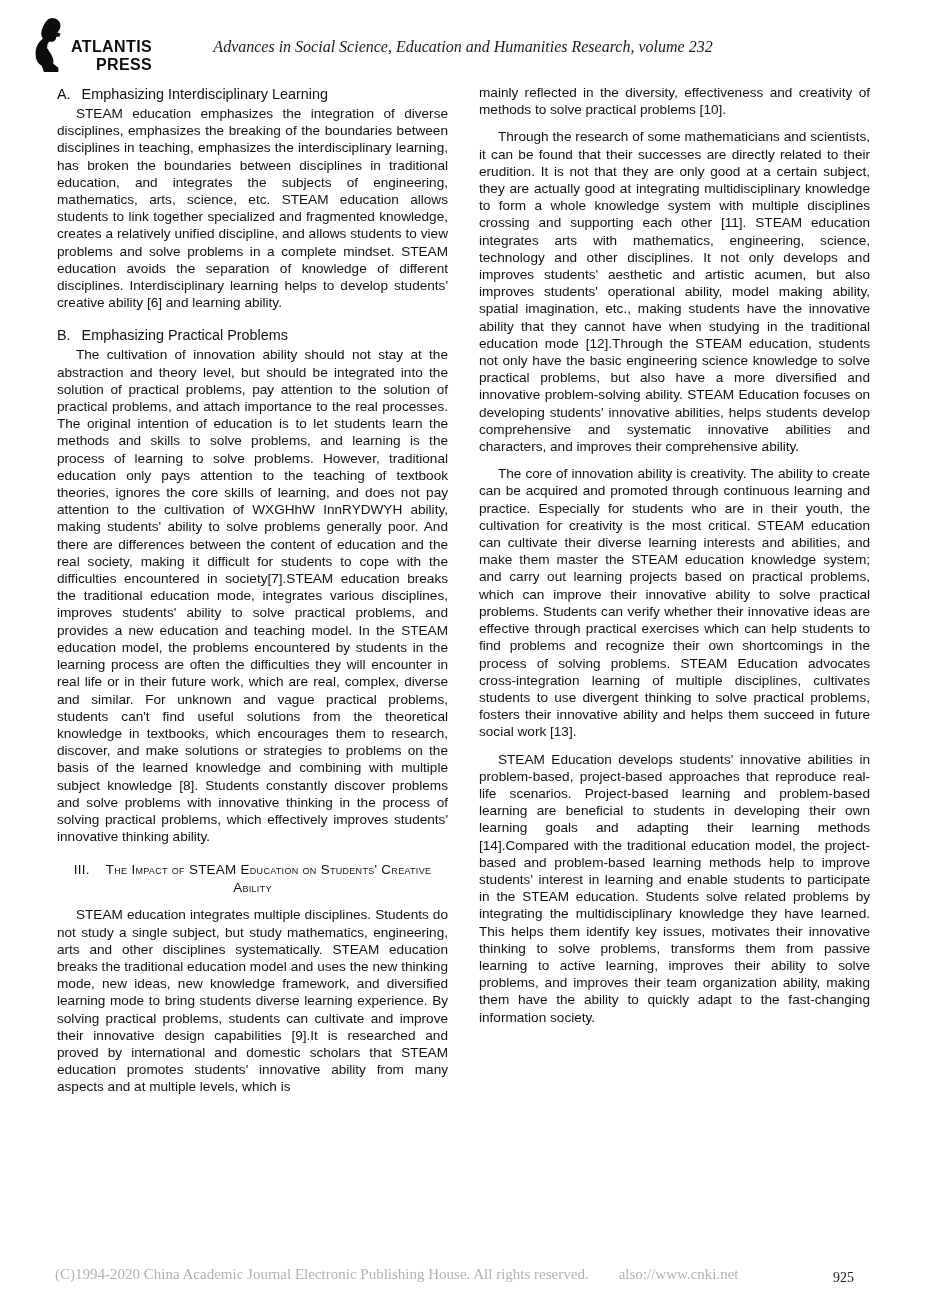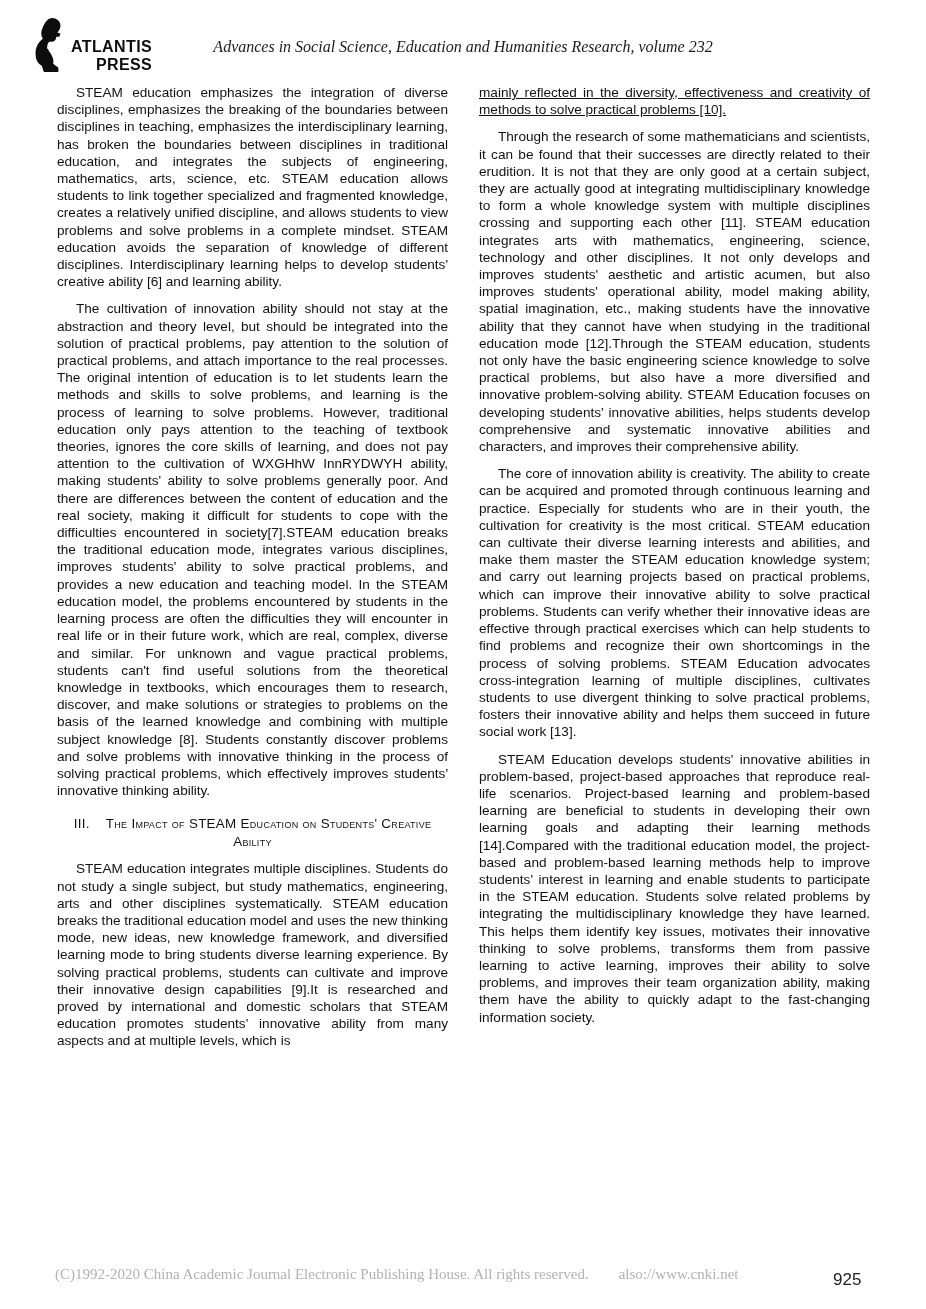--- a/index.html
+++ b/index.html
@@ -42,21 +42,21 @@
     display:flex;gap:31px;
   }
   .col{width:391px;}
   p.body{
     margin:0 0 10px 0;
     font-size:13.6px;
     line-height:17.2px;
     text-align:justify;
     text-indent:19px;
   }
-  p.cont{text-indent:0;text-decoration:underline;}
+  p.cont{text-indent:0;}
   h3.sub{
     margin:2px 0 3px 0;
     font-size:14.4px;
     font-weight:normal;
     color:#111;
   }
   h3.sub .lbl{margin-right:11px;}
   h3.sub-b{margin-top:16px;}
   h2.sec{
     margin:16px 14px 9px 14px;
@@ -74,22 +74,22 @@
   .footer-copy{
     position:absolute;left:55px;top:1266px;
     font-family:"Liberation Serif", serif;
     font-size:15px;
     color:#b3b1b1;
     white-space:nowrap;
   }
   .footer-copy .url{margin-left:30px;}
   .page-num{
     position:absolute;left:833px;top:1270px;
-    font-family:Liberation Sans, sans-serif;
-    font-size:17px;
+    font-family:Liberation Serif, serif;
+    font-size:14px;
     color:#222;
   }
 </style>
 </head>
 <body>
 
 <div class="page">
 
   <div class="logo">
     <svg viewBox="0 0 32 54" aria-hidden="true">
@@ -99,33 +99,35 @@
     <div class="logo-text">
       <div>ATLANTIS</div>
       <div>PRESS</div>
     </div>
   </div>
   <div class="journal-title">Advances in Social Science, Education and Humanities Research, volume 232</div>
 
   <div class="columns">
 
     <section class="col">
+      <h3 class="sub"><span class="lbl">A.</span><span>Emphasizing Interdisciplinary Learning</span></h3>
       <p class="body">STEAM education emphasizes the integration of diverse disciplines, emphasizes the breaking of the boundaries between disciplines in teaching, emphasizes the interdisciplinary learning, has broken the boundaries between disciplines in traditional education, and integrates the subjects of engineering, mathematics, arts, science, etc. STEAM education allows students to link together specialized and fragmented knowledge, creates a relatively unified discipline, and allows students to view problems and solve problems in a complete mindset. STEAM education avoids the separation of knowledge of different disciplines. Interdisciplinary learning helps to develop students' creative ability [6] and learning ability.</p>
 
+      <h3 class="sub sub-b"><span class="lbl">B.</span><span>Emphasizing Practical Problems</span></h3>
       <p class="body">The cultivation of innovation ability should not stay at the abstraction and theory level, but should be integrated into the solution of practical problems, pay attention to the solution of practical problems, and attach importance to the real processes. The original intention of education is to let students learn the methods and skills to solve problems, and learning is the process of learning to solve problems. However, traditional education only pays attention to the teaching of textbook theories, ignores the core skills of learning, and does not pay attention to the cultivation of WXGHhW InnRYDWYH ability, making students' ability to solve problems generally poor. And there are differences between the content of education and the real society, making it difficult for students to cope with the difficulties encountered in society[7].STEAM education breaks the traditional education mode, integrates various disciplines, improves students' ability to solve practical problems, and provides a new education and teaching model. In the STEAM education model, the problems encountered by students in the learning process are often the difficulties they will encounter in real life or in their future work, which are real, complex, diverse and similar. For unknown and vague practical problems, students can't find useful solutions from the theoretical knowledge in textbooks, which encourages them to research, discover, and make solutions or strategies to problems on the basis of the learned knowledge and combining with multiple subject knowledge [8]. Students constantly discover problems and solve problems with innovative thinking in the process of solving practical problems, which effectively improves students' innovative thinking ability.</p>
 
       <h2 class="sec"><span class="roman">III.</span><span>The Impact of STEAM Education on Students' Creative Ability</span></h2>
       <p class="body">STEAM education integrates multiple disciplines. Students do not study a single subject, but study mathematics, engineering, arts and other disciplines systematically. STEAM education breaks the traditional education model and uses the new thinking mode, new ideas, new knowledge framework, and diversified learning mode to bring students diverse learning experience. By solving practical problems, students can cultivate and improve their innovative design capabilities [9].It is researched and proved by international and domestic scholars that STEAM education promotes students' innovative ability from many aspects and at multiple levels, which is</p>
     </section>
 
     <section class="col">
       <p class="body cont">mainly reflected in the diversity, effectiveness and creativity of methods to solve practical problems [10].</p>
       <p class="body">Through the research of some mathematicians and scientists, it can be found that their successes are directly related to their erudition. It is not that they are only good at a certain subject, they are actually good at integrating multidisciplinary knowledge to form a whole knowledge system with multiple disciplines crossing and supporting each other [11]. STEAM education integrates arts with mathematics, engineering, science, technology and other disciplines. It not only develops and improves students' aesthetic and artistic acumen, but also improves students' operational ability, model making ability, spatial imagination, etc., making students have the innovative ability that they cannot have when studying in the traditional education mode [12].Through the STEAM education, students not only have the basic engineering science knowledge to solve practical problems, but also have a more diversified and innovative problem-solving ability. STEAM Education focuses on developing students' innovative abilities, helps students develop comprehensive and systematic innovative abilities and characters, and improves their comprehensive ability.</p>
       <p class="body">The core of innovation ability is creativity. The ability to create can be acquired and promoted through continuous learning and practice. Especially for students who are in their youth, the cultivation for creativity is the most critical. STEAM education can cultivate their diverse learning interests and abilities, and make them master the STEAM education knowledge system; and carry out learning projects based on practical problems, which can improve their innovative ability to solve practical problems. Students can verify whether their innovative ideas are effective through practical exercises which can help students to find problems and recognize their own shortcomings in the process of solving problems. STEAM Education advocates cross-integration learning of multiple disciplines, cultivates students to use divergent thinking to solve practical problems, fosters their innovative ability and helps them succeed in future social work [13].</p>
       <p class="body">STEAM Education develops students' innovative abilities in problem-based, project-based approaches that reproduce real-life scenarios. Project-based learning and problem-based learning are beneficial to students in developing their own learning goals and adapting their learning methods [14].Compared with the traditional education model, the project-based and problem-based learning methods help to improve students' interest in learning and enable students to participate in the STEAM education. Students solve related problems by integrating the multidisciplinary knowledge they have learned. This helps them identify key issues, motivates their innovative thinking to solve problems, transforms them from passive learning to active learning, improves their ability to solve problems, and improves their team organization ability, making them have the ability to quickly adapt to the fast-changing information society.</p>
     </section>
 
   </div>
 
-  <div class="footer-copy"><span>(C)1992-2020 China Academic Journal Electronic Publishing House. All rights reserved.</span><span class="url">also://www.cnki.net</span></div>
+  <div class="footer-copy"><span>(C)1994-2020 China Academic Journal Electronic Publishing House. All rights reserved.</span><span class="url">also://www.cnki.net</span></div>
   <div class="page-num">925</div>
 
 </div>
 
 </body></html>

